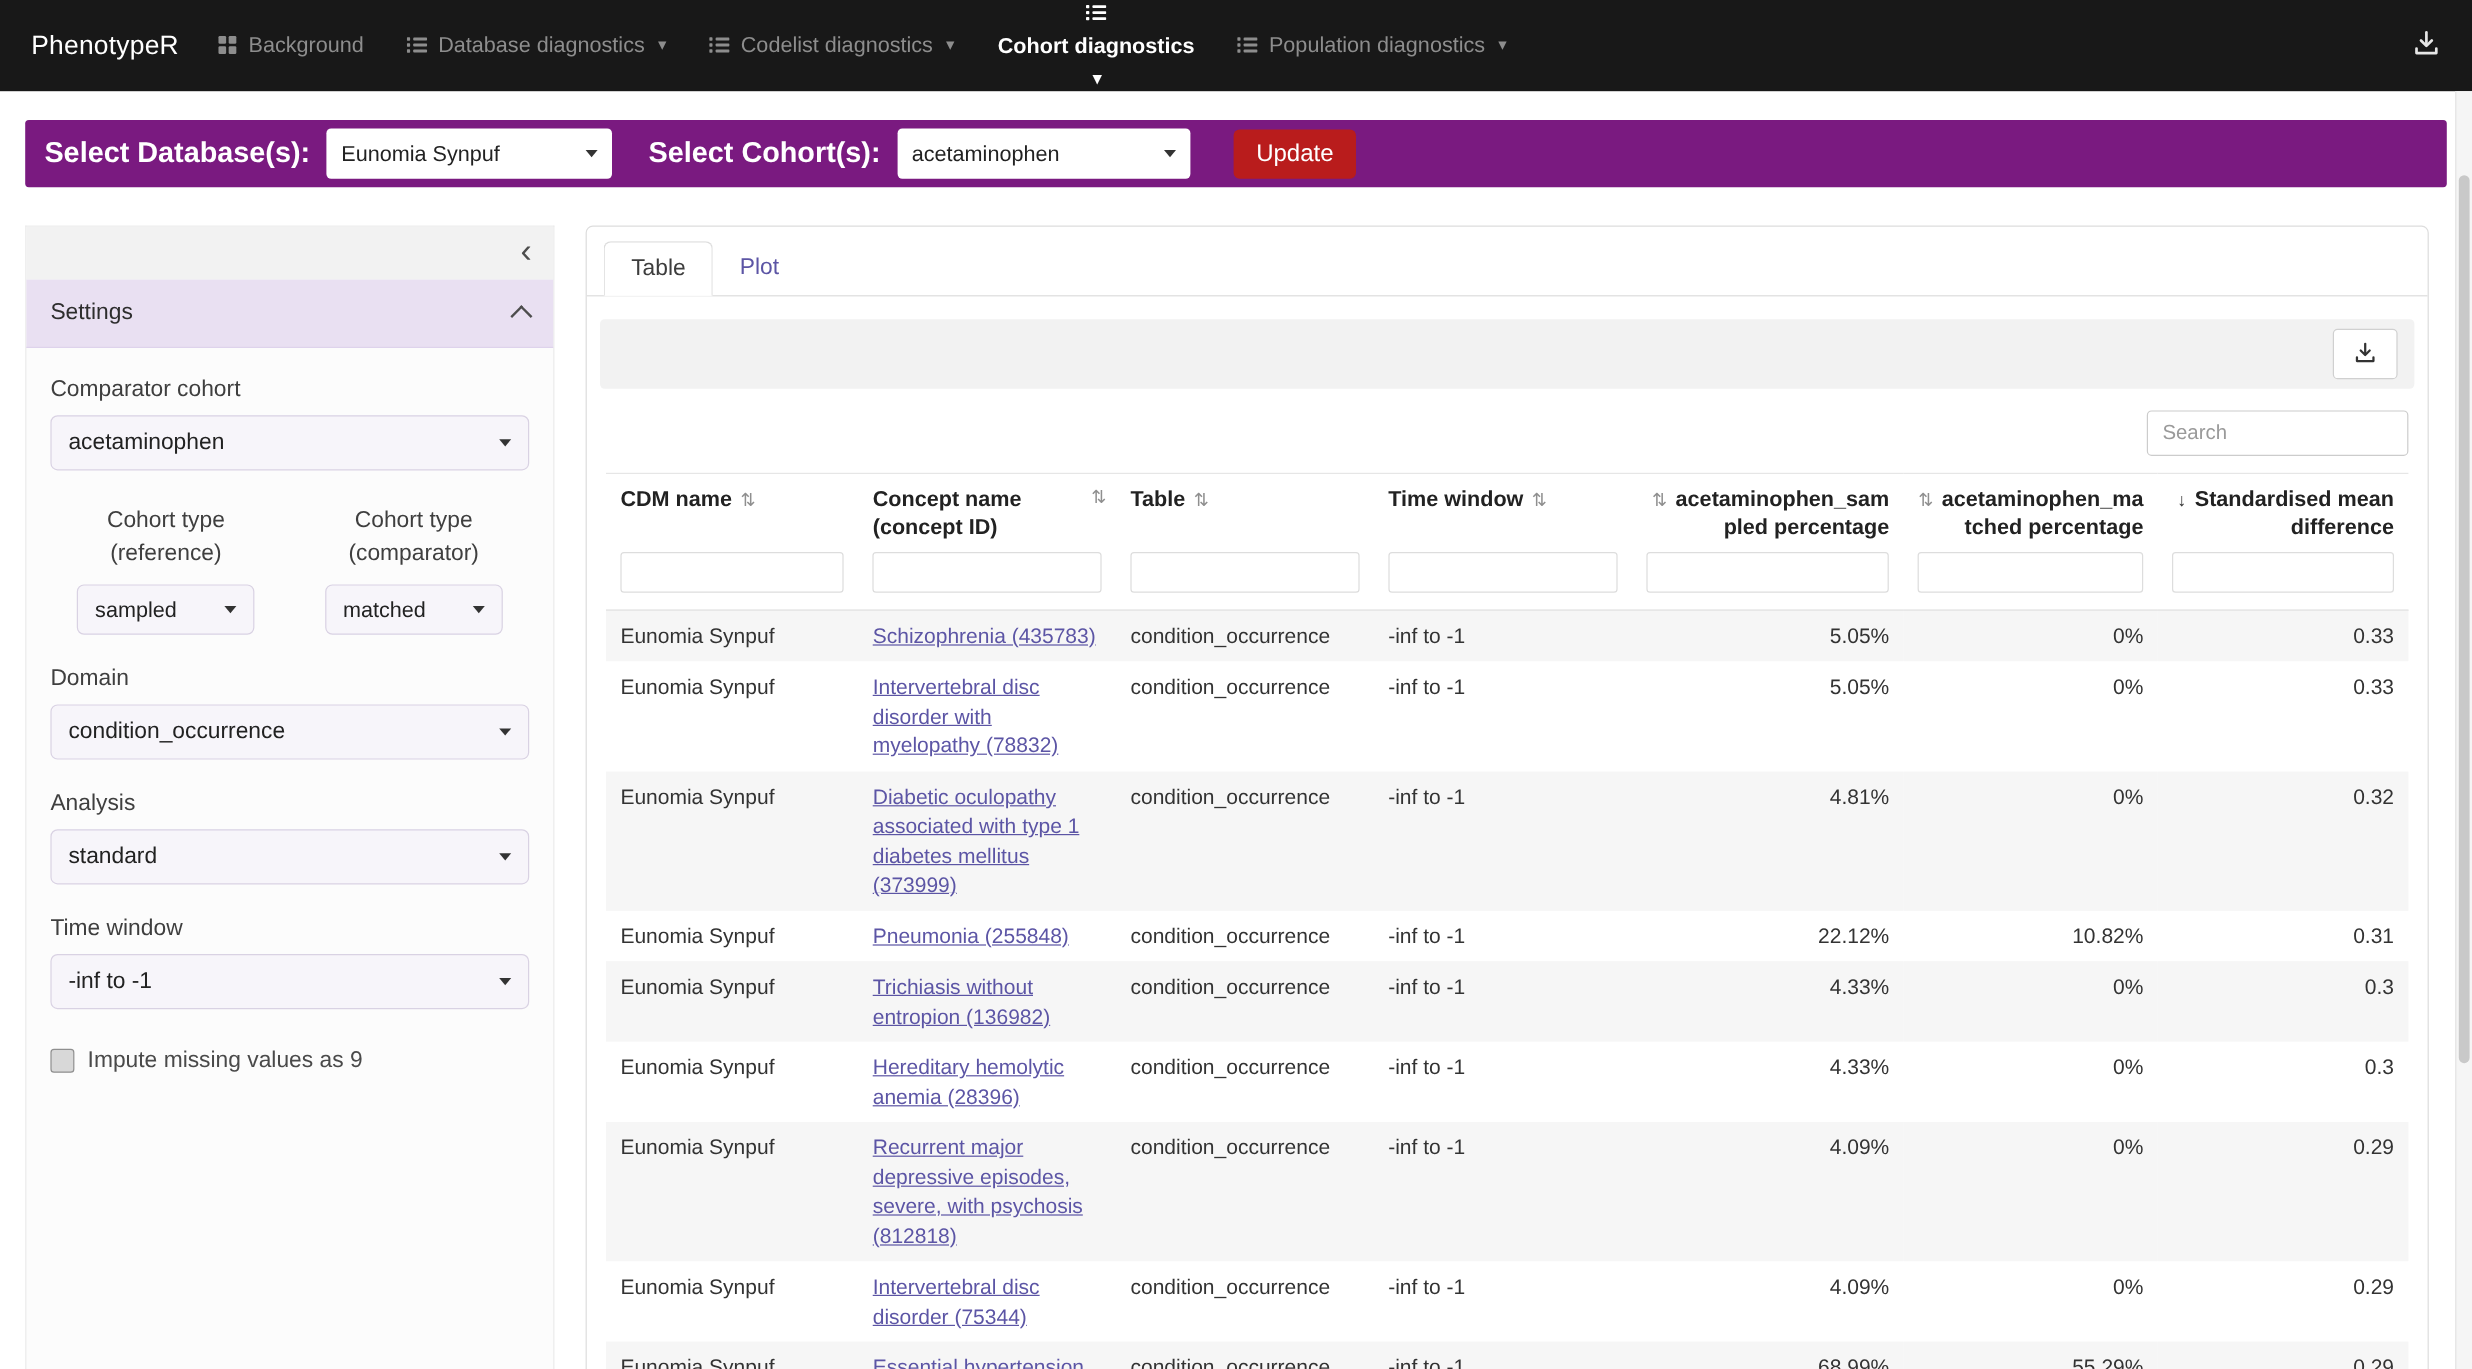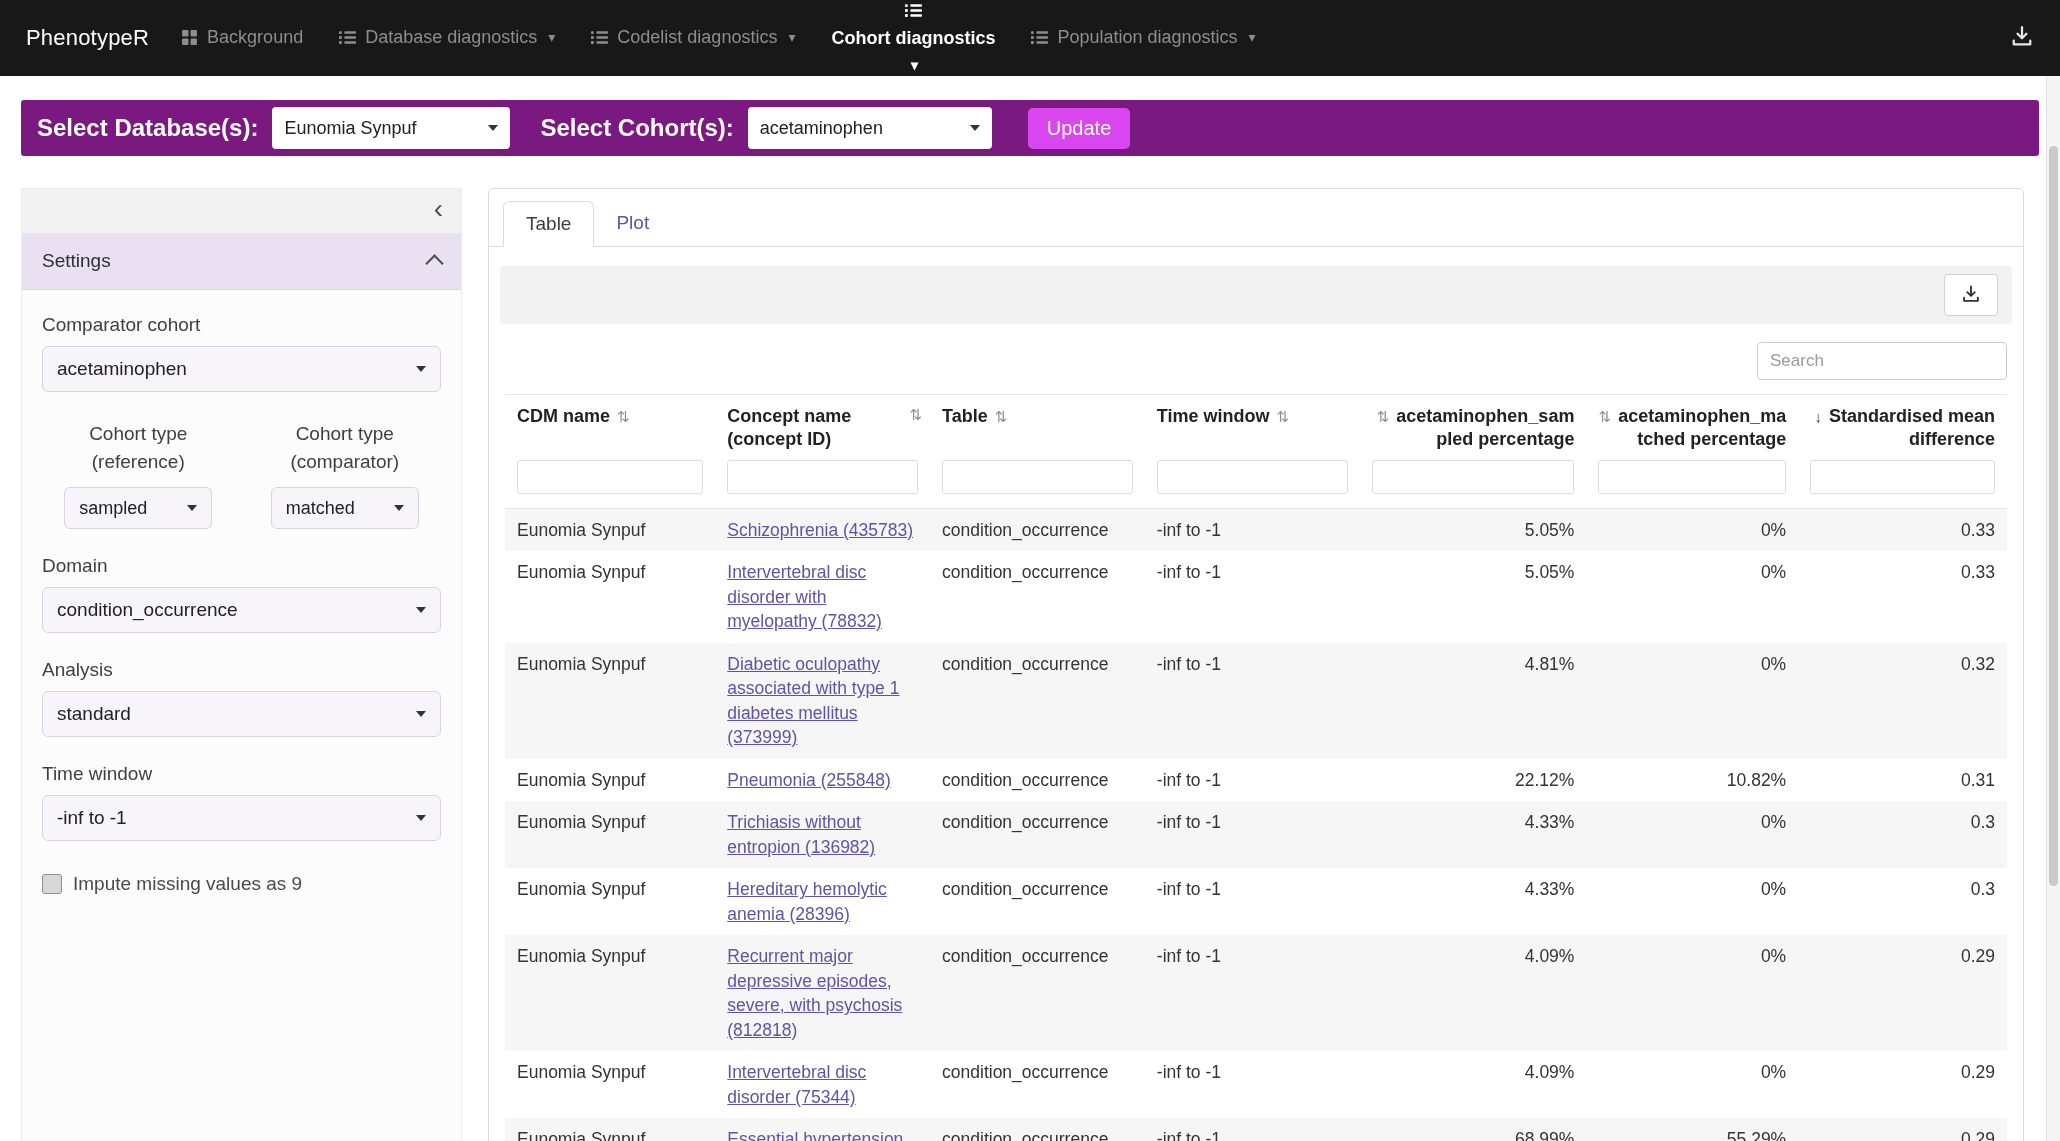--- a/index.html
+++ b/index.html
@@ -22,21 +22,21 @@
   .filter-bar{position:absolute;top:100px;left:21px;right:21px;height:56px;background:#7a1a80;
               border-radius:3px;display:flex;align-items:center;padding:0 16px;box-sizing:border-box;gap:14px;}
   .fb-label{color:#fff;font-weight:700;font-size:24px;white-space:nowrap;}
   .fb-label.second{margin-left:16px;}
   .fb-select{background:#fff;border-radius:4px;height:42px;display:flex;align-items:center;
              justify-content:space-between;padding:0 12px;font-size:18px;color:#222;cursor:pointer;box-sizing:border-box;}
   .fb-select.db{width:238px;}
   .fb-select.cohort{width:244px;}
   .tri{width:0;height:0;border-left:5px solid transparent;border-right:5px solid transparent;
        border-top:6px solid #333;margin-left:10px;flex:none;}
-  .update-btn{margin-left:22px;background:#d946ef;color:#fff;border:none;border-radius:5px;
+  .update-btn{margin-left:22px;background:#b91c1c;color:#fff;border:none;border-radius:5px;
               font-size:20px;padding:9px 19px;font-family:inherit;cursor:pointer;}
 
   
   .sidebar{position:absolute;left:21px;top:188px;width:441px;bottom:0;background:#fcfcfc;
            border:1px solid #ececec;border-bottom:none;box-sizing:border-box;}
   .sb-top{height:44px;background:#f2f2f2;display:flex;align-items:center;justify-content:flex-end;
           padding:0 18px;cursor:pointer;}
   .chev-left{color:#4d4d4d;font-size:28px;line-height:1;margin-top:-4px;}
   .sb-accordion{height:56px;background:#e9e0f2;display:flex;align-items:center;justify-content:space-between;
                 padding:0 20px;font-size:19px;color:#2e2e2e;cursor:pointer;border-bottom:1px solid #ded3ec;}
@@ -62,21 +62,21 @@
   .tab{font-size:19px;padding:11px 22px;cursor:pointer;color:#5c55a5;margin-bottom:-1px;}
   .tab.active{color:#3d3d3d;background:#fff;border:1px solid #ddd;border-bottom:1px solid #fff;
               border-radius:6px 6px 0 0;}
   .toolbar{margin:19px 11px 0;height:58px;background:#f2f2f2;position:relative;border-radius:4px;}
   .dl-btn{position:absolute;right:14px;top:8px;width:54px;height:42px;background:#fff;
           border:1px solid #d0d0d0;border-radius:4px;display:flex;align-items:center;justify-content:center;
           color:#333;cursor:pointer;}
 
   .table-wrap{padding:18px 16px 0;}
   .search-row{display:flex;justify-content:flex-end;margin-bottom:14px;}
-  .search{width:250px;height:38px;border:1px solid #ccc;border-radius:4px;padding:0 12px;font-size:17px;
+  .search{width:218px;height:38px;border:1px solid #ccc;border-radius:4px;padding:0 12px;font-size:17px;
           font-family:inherit;box-sizing:border-box;color:#333;}
   .search::placeholder{color:#9a9a9a;}
 
   table{width:100%;border-collapse:collapse;table-layout:fixed;}
   tr.head-row{border-top:1px solid #e6e6e6;}
   thead th{font-size:18px;font-weight:700;color:#222;padding:10px 12px 4px;vertical-align:top;
            text-align:left;line-height:1.3;overflow-wrap:anywhere;cursor:pointer;}
   th.ar,td.ar{text-align:right;}
   .sort{font-size:15px;color:#8f8f8f;font-weight:400;margin-left:7px;}
   th.ar .sort{margin:0 7px 0 0;}

